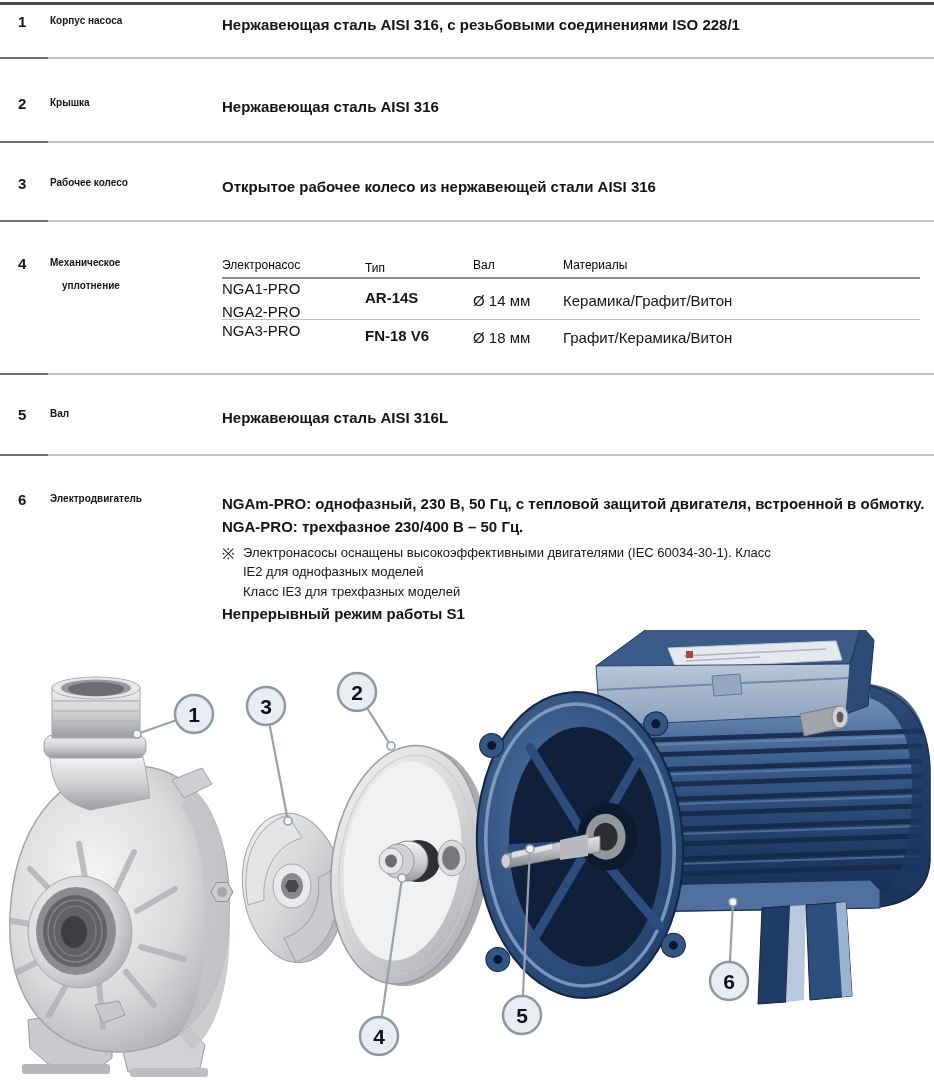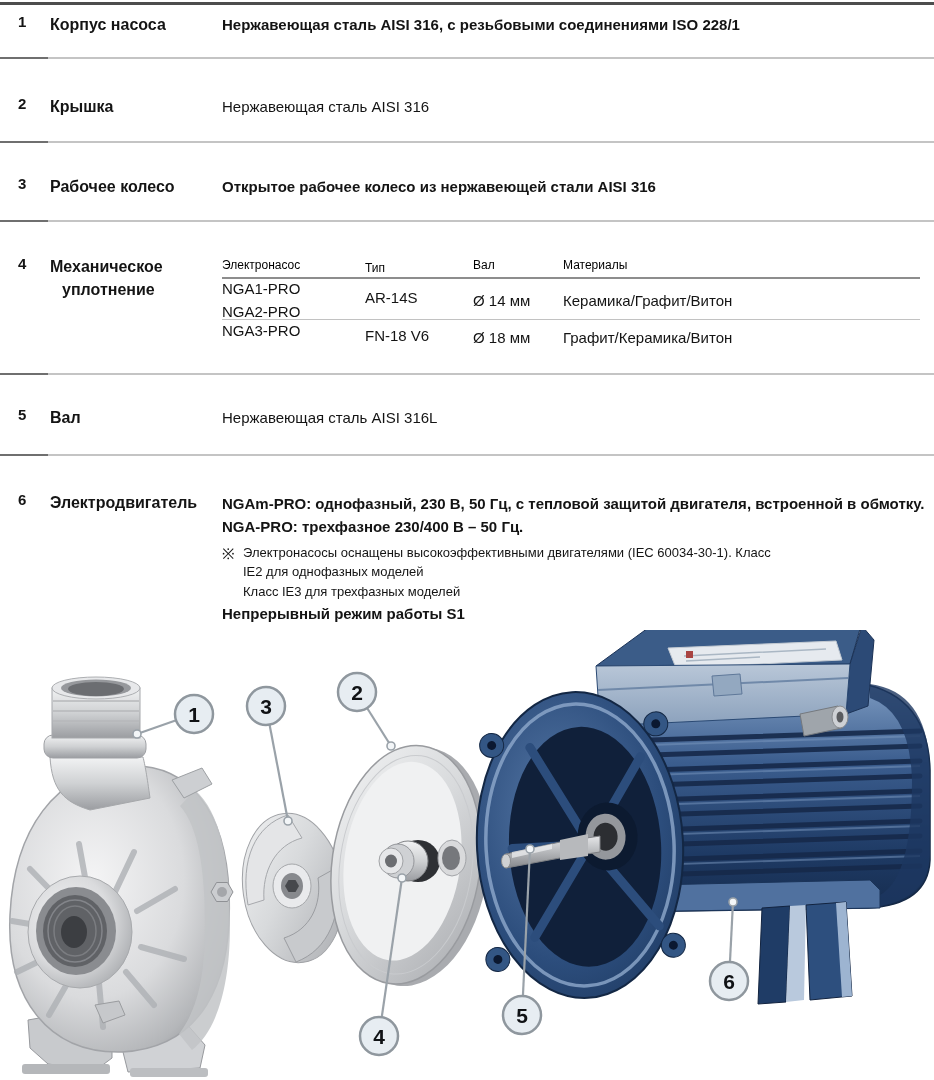--- a/index.html
+++ b/index.html
@@ -1,22 +1,22 @@
 <!DOCTYPE html>
 <html><head>
 <meta charset="utf-8">
 <style>
   html,body{margin:0;padding:0;background:#fff;}
   .page{position:relative;width:934px;height:1080px;background:#ffffff;
         font-family:"Liberation Sans",sans-serif;color:#141414;overflow:hidden;}
   .abs{position:absolute;}
   .num{position:absolute;left:18px;font-size:15px;font-weight:bold;line-height:1.2;}
-  .lbl{position:absolute;left:50px;font-size:16px;font-weight:bold;line-height:1.2;width:168px;}
+  .lbl{position:absolute;left:50px;font-size:10px;font-weight:bold;line-height:1.2;width:168px;}
   .val{position:absolute;left:222px;right:6px;font-size:15px;line-height:1.35;font-weight:bold;}
-  .bold{font-weight:normal;}
+  .bold{font-weight:bold;}
   .toprule{position:absolute;left:0;top:2px;width:934px;height:3px;background:#4d4d4d;}
   .rule{position:absolute;left:0;width:934px;height:2px;
         background:linear-gradient(to right,#6f6f6f 0 48px,#c4c4c4 48px);}
   .subrule-dark{position:absolute;left:222px;width:698px;height:1.5px;background:#8d8d8d;}
   .subrule-light{position:absolute;left:222px;width:698px;height:1px;background:#c2c2c2;}
   .sth{position:absolute;font-size:12px;color:#000000;}
   .stc{position:absolute;font-size:15px;}
   .notemark{position:absolute;left:222px;font-size:15px;}
   .noteindent{position:absolute;left:243px;font-size:13px;line-height:20px;}
   .m2{line-height:23px;}

